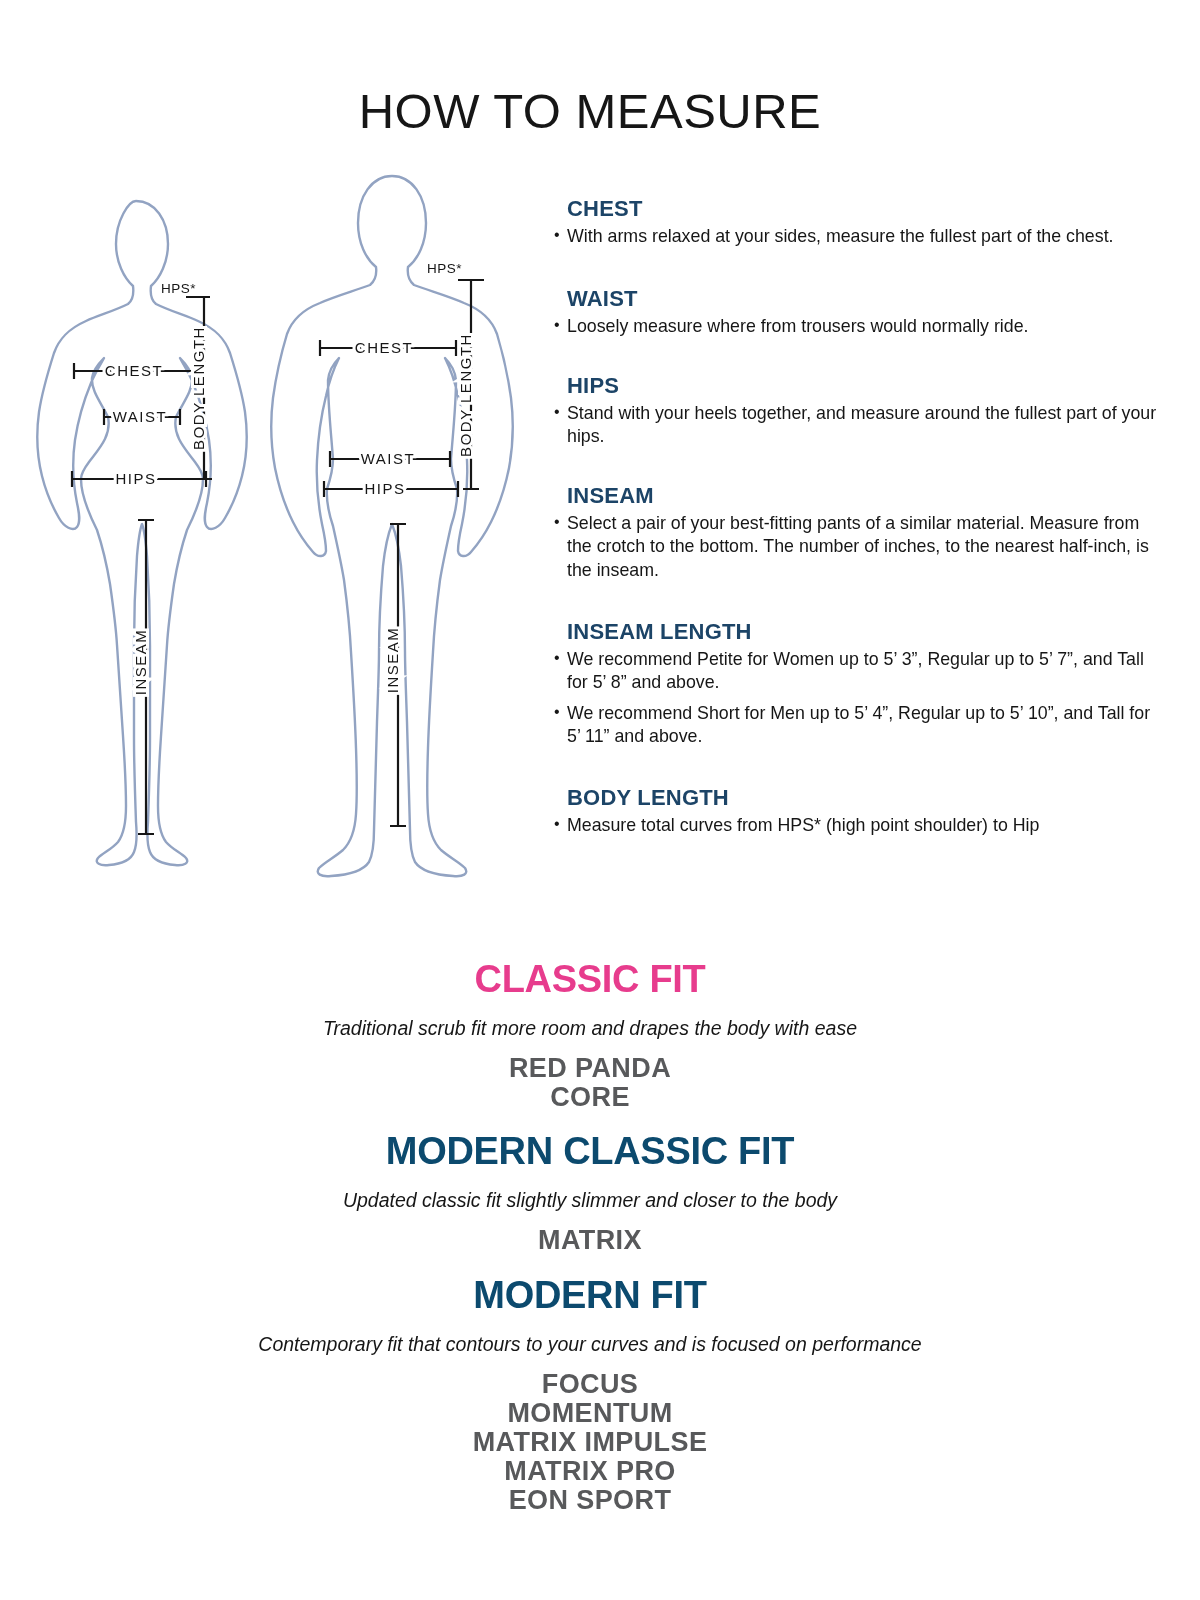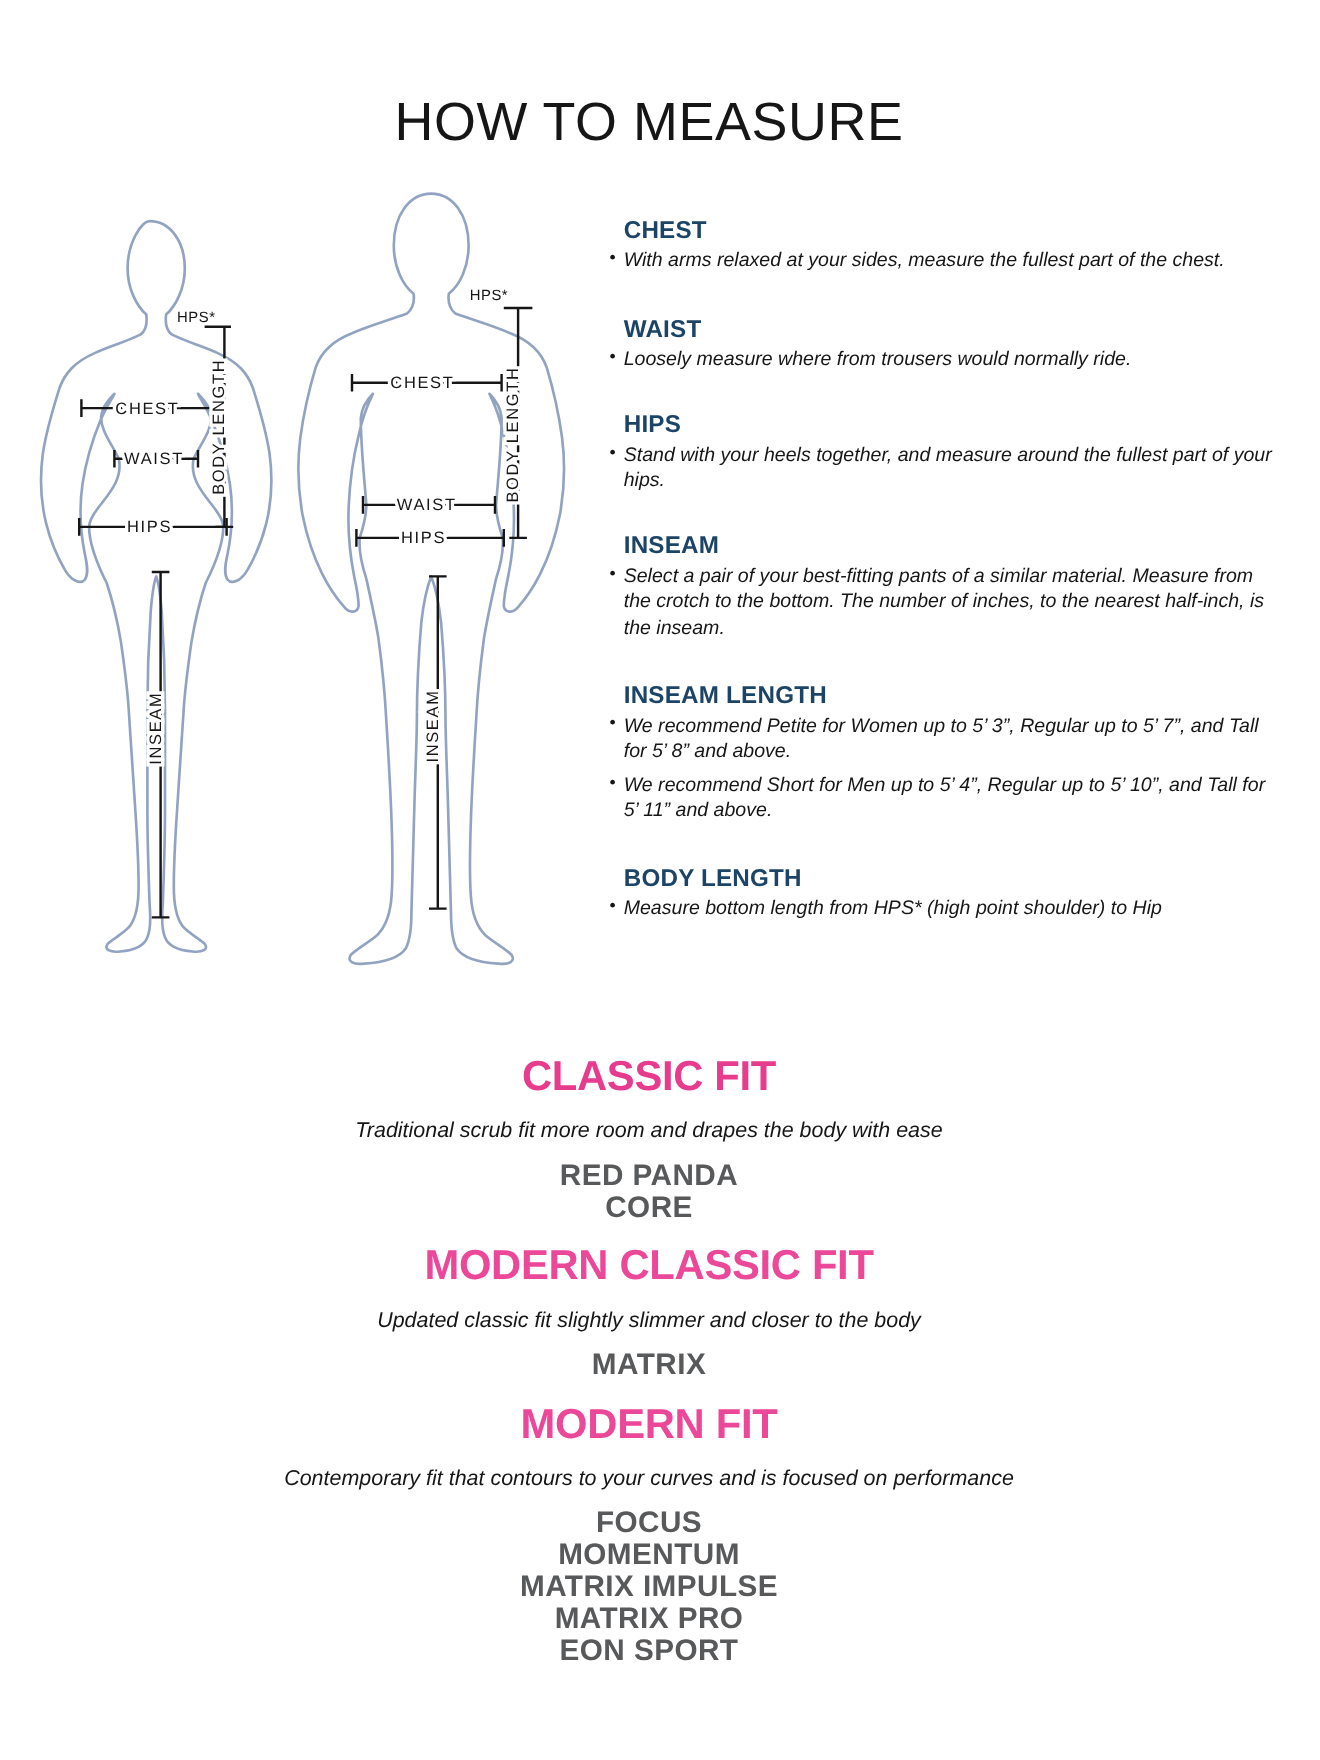--- a/index.html
+++ b/index.html
@@ -13,27 +13,27 @@
   .m-line{stroke:#161616;stroke-width:2.2;fill:none;}
   .fig-label{font-family:"Liberation Sans",sans-serif;font-size:15px;letter-spacing:1.5px;
         fill:#161616;paint-order:stroke;stroke:#ffffff;stroke-width:6px;text-anchor:middle;}
   .fig-label-sm{font-family:"Liberation Sans",sans-serif;font-size:13.5px;letter-spacing:0.5px;
         fill:#161616;paint-order:stroke;stroke:#ffffff;stroke-width:5px;text-anchor:end;}
   
   .m-sec{position:absolute;left:553px;width:614px;}
   .m-sec h3{margin:0 0 3px 14px;font-size:22px;font-weight:bold;color:#1c4467;letter-spacing:0.2px;}
   .m-sec ul{margin:0;padding:0;list-style:none;}
   .m-sec li{position:relative;padding-left:14px;margin-bottom:7px;
-        font-style:italic;font-size:17.8px;line-height:1.32;color:#161616;}
+        font-size:17.8px;line-height:1.32;color:#161616;}
   .m-sec li::before{content:"\2022";position:absolute;left:1px;top:-1px;font-style:normal;font-size:16px;}
   
   .fit-sec{position:absolute;left:0;width:1180px;text-align:center;}
   .fit-sec h2{margin:16px;font-size:38px;font-weight:bold;letter-spacing:-0.3px;}
   .fit-sec h2.pink{color:#e73c8d;}
-  .fit-sec h2.green{color:#ec4899;}
+  .fit-sec h2.green{color:#0c4a6e;}
   .fit-desc{margin:5px 0 0 0;font-style:italic;font-size:19.5px;color:#161616;}
   .brand-list{margin:14px 0 0 0;}
   .brand{font-size:27px;font-weight:bold;color:#58595b;line-height:29px;letter-spacing:0.4px;}
 </style>
 </head>
 <body>
 
 <div class="page">
 
   <h1 class="page-title">HOW TO MEASURE</h1>
@@ -143,21 +143,21 @@
     <h3>INSEAM LENGTH</h3>
     <ul>
       <li>We recommend Petite for Women up to 5’ 3”, Regular up to 5’ 7”, and Tall for 5’ 8” and above.</li>
       <li>We recommend Short for Men up to 5’ 4”, Regular up to 5’ 10”, and Tall for 5’ 11” and above.</li>
     </ul>
   </section>
 
   <section class="m-sec" style="top:785px;">
     <h3>BODY LENGTH</h3>
     <ul>
-      <li>Measure bottom length from HPS* (high point shoulder) to Hip</li>
+      <li>Measure total curves from HPS* (high point shoulder) to Hip</li>
     </ul>
   </section>
 
   <section class="fit-sec" style="top:942px;">
     <h2 class="pink">CLASSIC FIT</h2>
     <p class="fit-desc">Traditional scrub fit more room and drapes the body with ease</p>
     <div class="brand-list">
       <div class="brand">RED PANDA</div>
       <div class="brand">CORE</div>
     </div>

